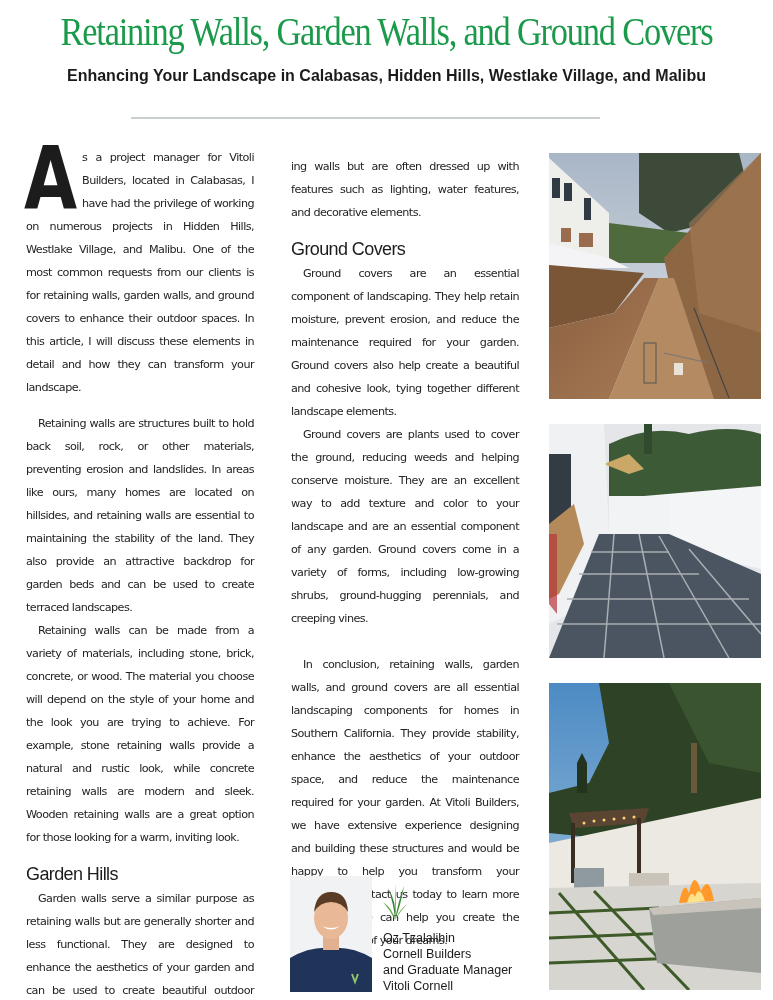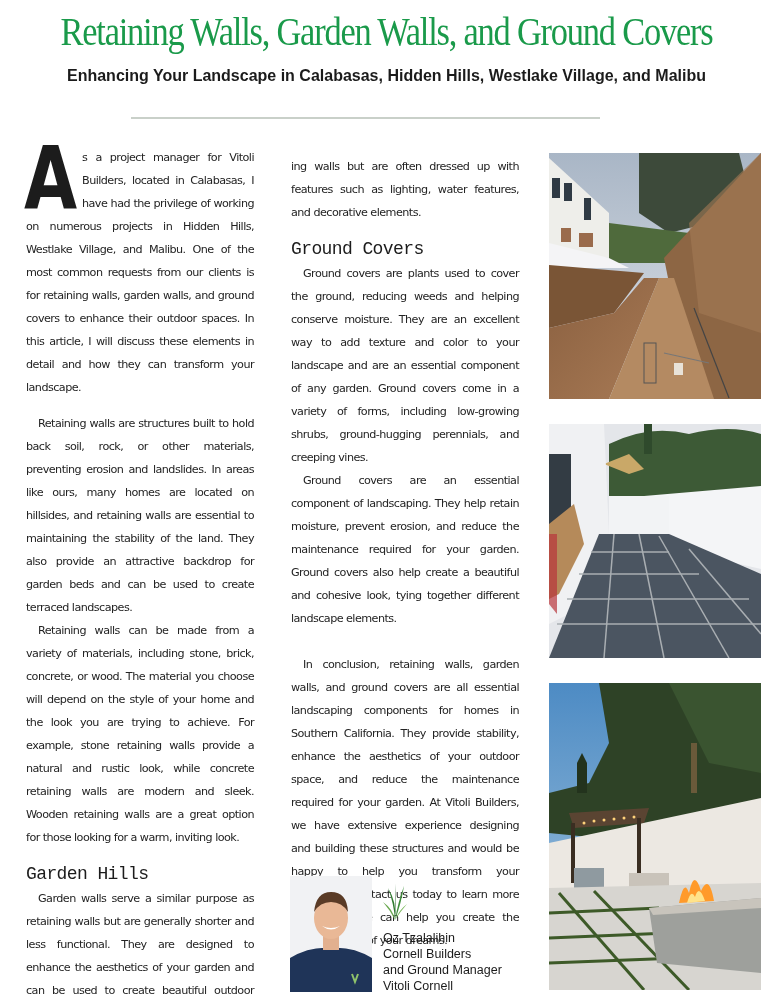--- a/index.html
+++ b/index.html
@@ -26,21 +26,21 @@
     position: absolute; top: 146px;
     font-family: "DejaVu Sans", sans-serif; font-size: 11.2px; line-height: 23px;
     color: #232323; text-align: justify; letter-spacing: -0.55px;
     transform-origin: left top;
   }
   .col-1 { left: 26px; width: 228px; }
   .col-2 { left: 291px; width: 228px; top: 146px; margin-top: 9px; }
   .col p { text-indent: 12px; }
   .col p.no-indent { text-indent: 0; }
   .col h2 {
-    font-family: Liberation Mono, monospace; font-weight: normal; font-size: 18px;
+    font-family: Liberation Sans, sans-serif; font-weight: normal; font-size: 18px;
     line-height: 26px; color: #1c1c1c; letter-spacing: -0.6px; text-align: left;
   }
 
   .dropcap {
     float: left; font-family: "DejaVu Sans", sans-serif; font-weight: bold;
     font-size: 88px; line-height: 66px; height: 68px; margin: 0 6px 0 -2px;
     color: #1c1c1c; letter-spacing: -4px; transform: scaleX(0.78); transform-origin: left top;
     width: 52px;
   }
 
@@ -75,22 +75,22 @@
   <p>Retaining walls can be made from a variety of materials, including stone, brick, concrete, or wood. The material you choose will depend on the style of your home and the look you are trying to achieve. For example, stone retaining walls provide a natural and rustic look, while concrete retaining walls are modern and sleek. Wooden retaining walls are a great option for those looking for a warm, inviting look.</p>
   <div style="height:12px"></div>
   <h2>Garden Hills</h2>
   <p>Garden walls serve a similar purpose as retaining walls but are generally shorter and less functional. They are designed to enhance the aesthetics of your garden and can be used to create beautiful outdoor spaces. Garden walls can be made from the same materials as retain-</p>
 </div>
 
 <div class="col col-2">
   <p class="no-indent">ing walls but are often dressed up with features such as lighting, water features, and decorative elements.</p>
   <div style="height:12px"></div>
   <h2>Ground Covers</h2>
+  <p>Ground covers are an essential component of landscaping. They help retain moisture, prevent erosion, and reduce the maintenance required for your garden. Ground covers also help create a beautiful and cohesive look, tying together different landscape elements.</p>
   <p>Ground covers are plants used to cover the ground, reducing weeds and helping conserve moisture. They are an excellent way to add texture and color to your landscape and are an essential component of any garden. Ground covers come in a variety of forms, including low-growing shrubs, ground-hugging perennials, and creeping vines.</p>
-  <p>Ground covers are an essential component of landscaping. They help retain moisture, prevent erosion, and reduce the maintenance required for your garden. Ground covers also help create a beautiful and cohesive look, tying together different landscape elements.</p>
   <div style="height:23px"></div>
   <p>In conclusion, retaining walls, garden walls, and ground covers are all essential landscaping components for homes in Southern California. They provide stability, enhance the aesthetics of your outdoor space, and reduce the maintenance required for your garden. At Vitoli Builders, we have extensive experience designing and building these structures and would be happy to help you transform your landscape. Contact us today to learn more about how we can help you create the outdoor space of your dreams.</p>
 </div>
 
 <div class="photo photo-1">
   <svg viewBox="0 0 212 246" preserveAspectRatio="none">
     <defs>
       <linearGradient id="sky1" x1="0" y1="0" x2="0" y2="1">
         <stop offset="0" stop-color="#a9b6c6"></stop>
           <stop offset="1" stop-color="#dfe3e8"></stop>
@@ -208,15 +208,15 @@
     <path d="M13 38 Q16 20 22 4 Q19 22 13 38 Z" fill="#3e8e3a"></path>
     <path d="M13 38 Q8 28 1 20 Q11 27 13 38 Z" fill="#6aa84f"></path>
     <path d="M13 38 Q18 30 25 22 Q17 28 13 38 Z" fill="#7ab85c"></path>
     <path d="M13 38 Q13 24 13 2 Q14 24 13 38 Z" fill="#1f5e22"></path>
   </svg>
 </div>
 
 <div class="author-info">
   <div class="bold">Oz Tzalalihin</div>
   <div>Cornell Builders</div>
-  <div>and Ground Manager</div>
+  <div>and Graduate Manager</div>
   <div class="bold">Vitoli Cornell</div>
 </div>
 
 </body></html>

